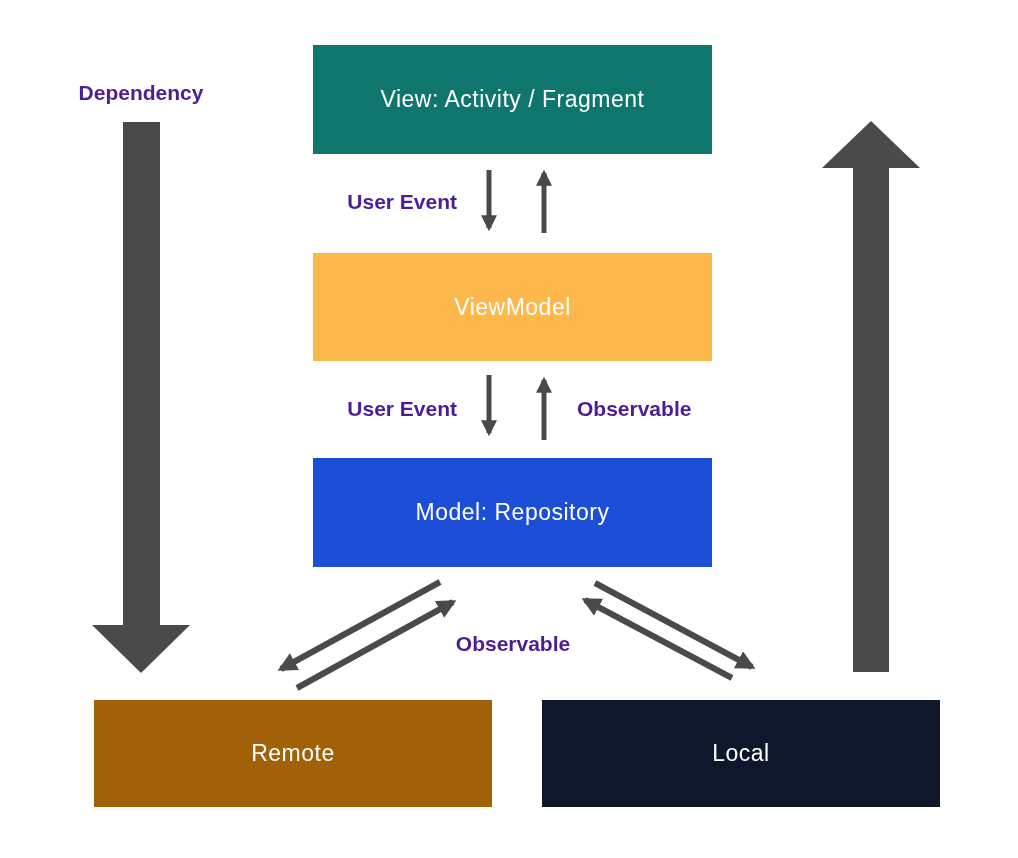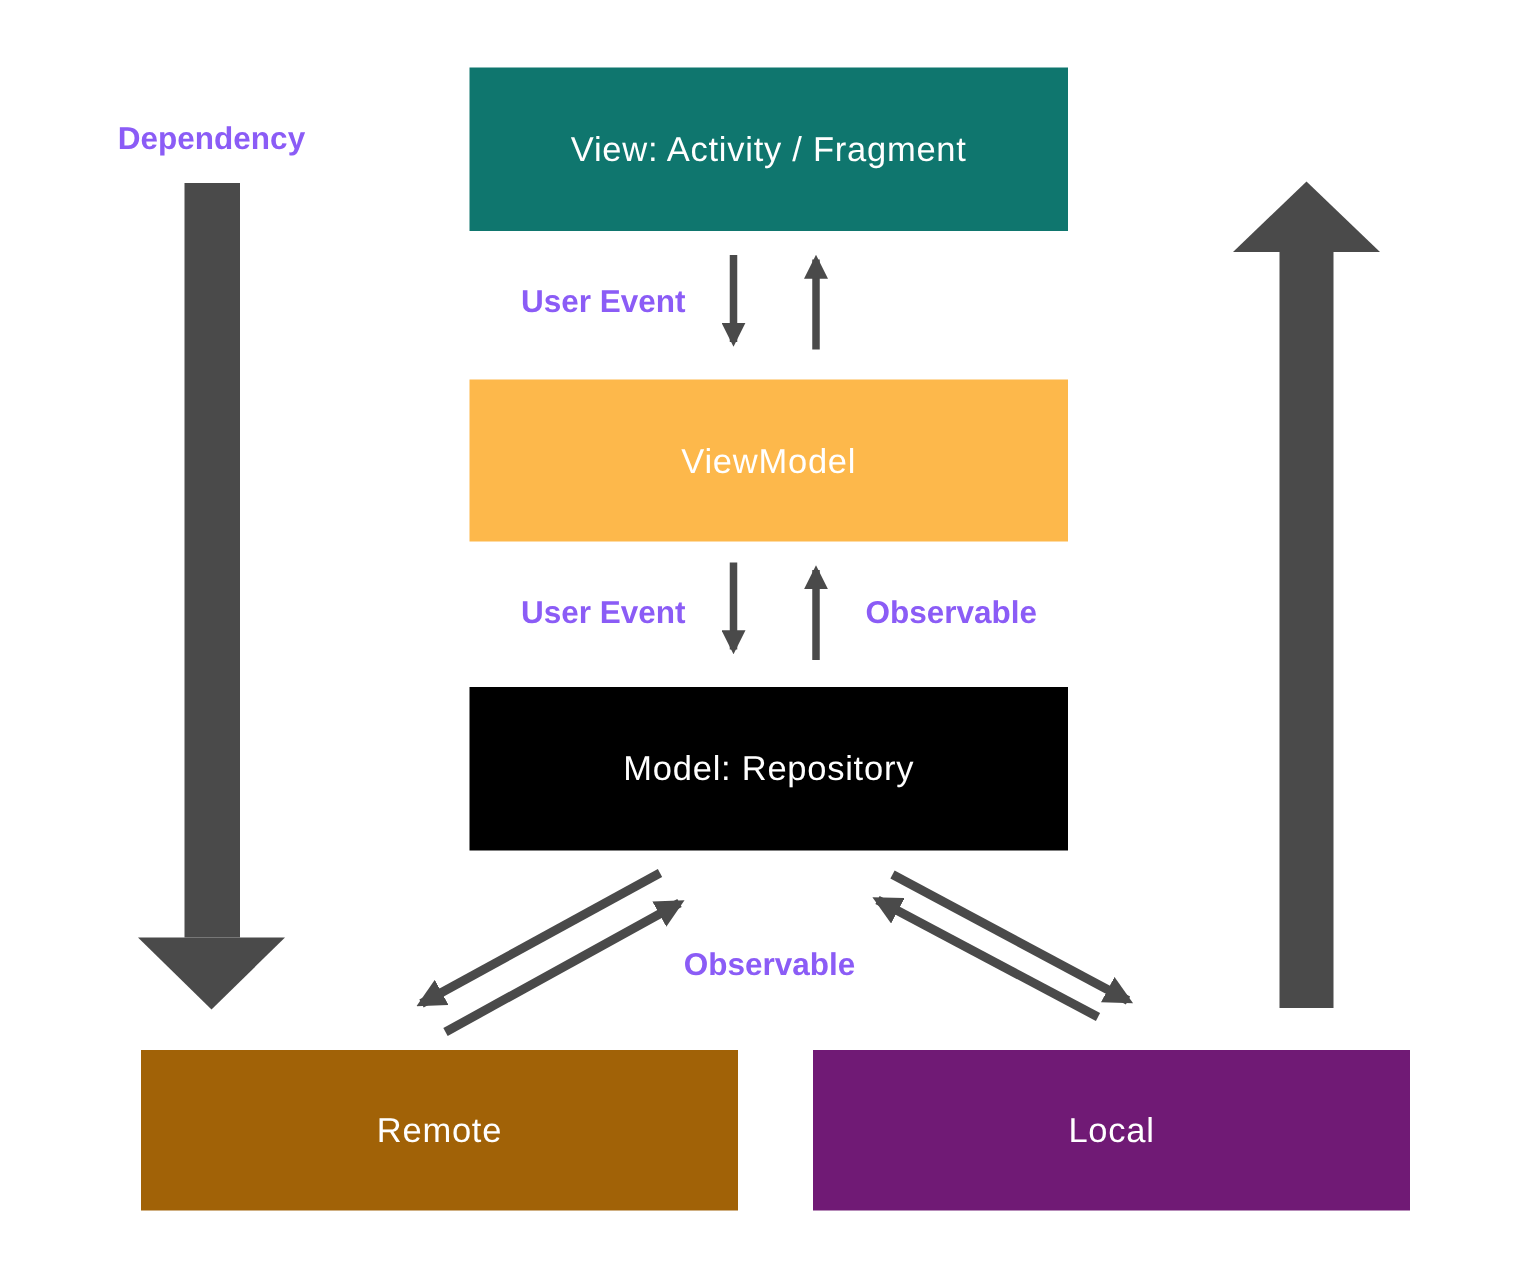--- a/index.html
+++ b/index.html
@@ -36,21 +36,21 @@
     font-weight: 400;
     letter-spacing: 0.5px;
   }
   .node-view      { left: 313px; top:  45px; width: 399px; height: 109px; }
   .node-viewmodel { left: 313px; top: 253px; width: 399px; height: 108px; }
   .node-model     { left: 313px; top: 458px; width: 399px; height: 109px; }
   .node-remote    { left:  94px; top: 700px; width: 398px; height: 107px; }
   .node-local     { left: 542px; top: 700px; width: 398px; height: 107px; }
   .lbl {
     position: absolute;
-    color: #8b5cf6;
+    color: #4c1d95;
     font-size: 21px;
     font-weight: 700;
     line-height: 26px;
     white-space: nowrap;
   }
   .lbl-dependency  { left:  41px; top:  80px; width: 200px; text-align: center; }
   .lbl-datastream  { left: 770px; top:  79px; width: 200px; text-align: center; }
   .lbl-userevent1  { left: 307px; top: 189px; width: 150px; text-align: right; }
   .lbl-livedata    { left: 577px; top: 189px; width: 150px; text-align: left; }
   .lbl-userevent2  { left: 307px; top: 396px; width: 150px; text-align: right; }
@@ -93,29 +93,29 @@
   </svg>
 
   <div class="node node-view" style="background-color: #0f766e;">
     <span>View: Activity / Fragment</span>
   </div>
 
   <div class="node node-viewmodel" style="background-color: rgb(253, 184, 75);">
     <span>ViewModel</span>
   </div>
 
-  <div class="node node-model" style="background-color: #000000;">
+  <div class="node node-model" style="background-color: #1d4ed8;">
     <span>Model: Repository</span>
   </div>
 
   <div class="node node-remote" style="background-color: #a16207;">
     <span>Remote</span>
   </div>
 
-  <div class="node node-local" style="background-color: #701a75;">
+  <div class="node node-local" style="background-color: #0f172a;">
     <span>Local</span>
   </div>
 
   <div class="lbl lbl-dependency">Dependency</div>
 
   <div class="lbl lbl-userevent1">User Event</div>
   <div class="lbl lbl-userevent2">User Event</div>
   <div class="lbl lbl-observable1">Observable</div>
   <div class="lbl lbl-observable2">Observable</div>
 

